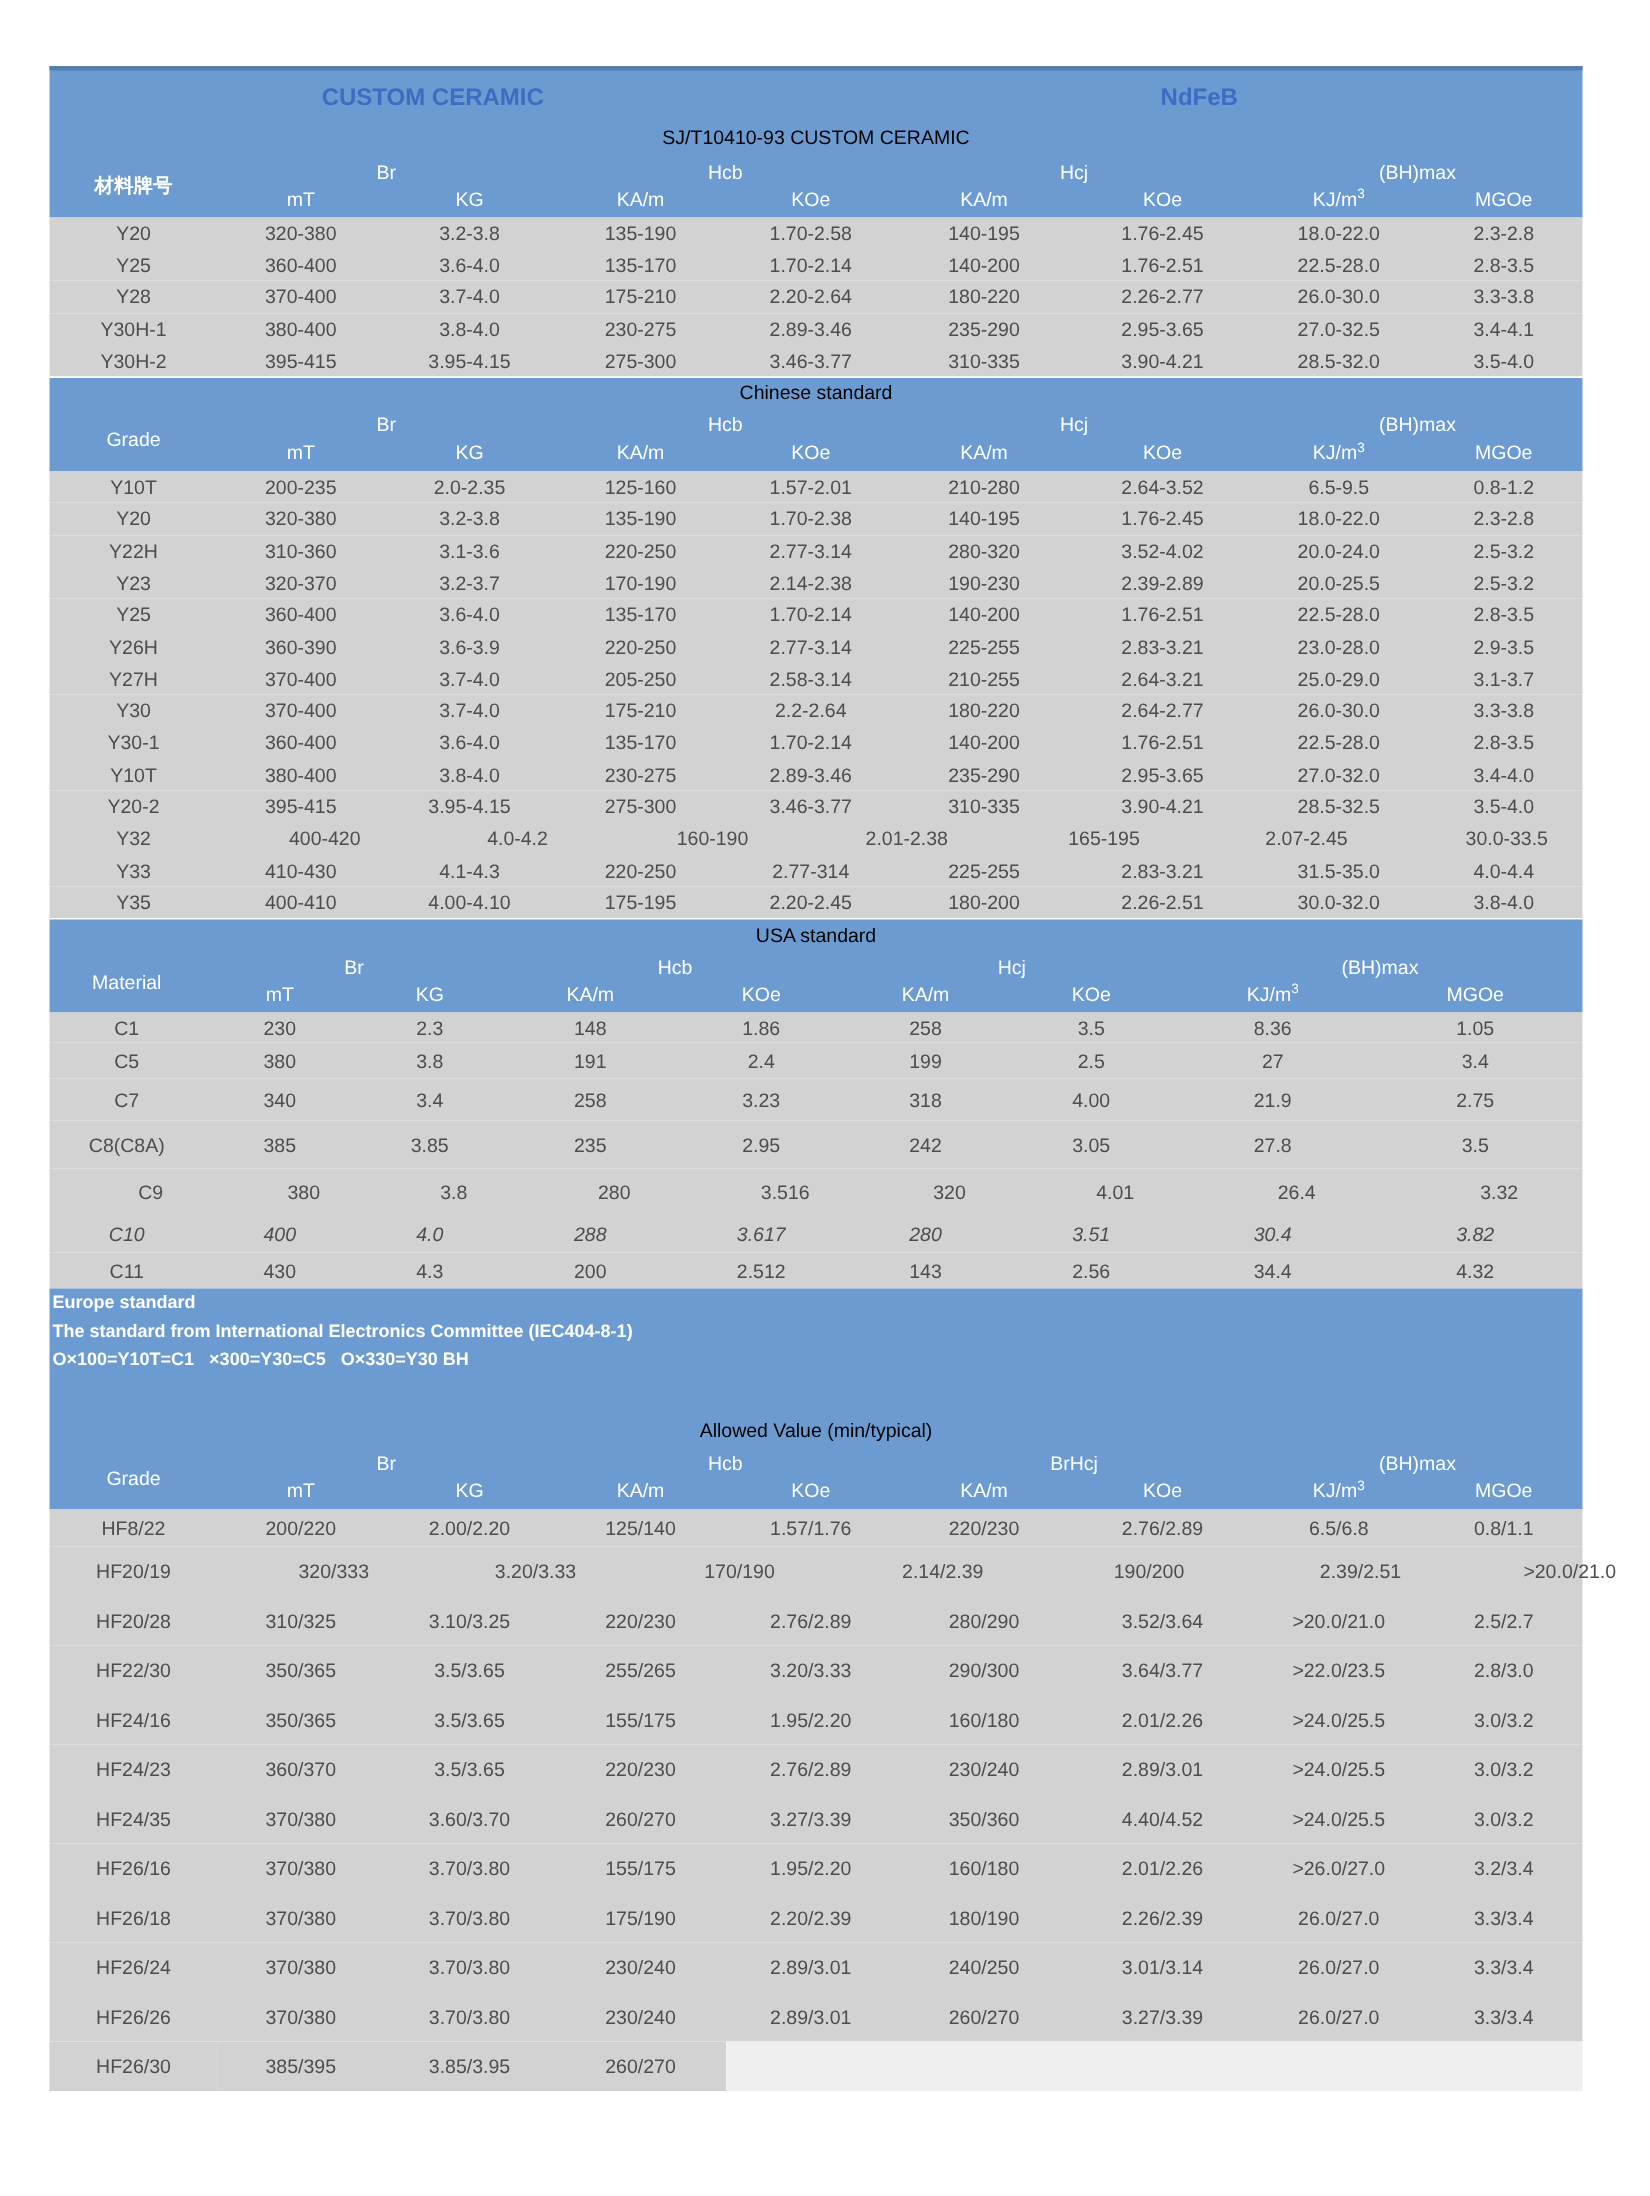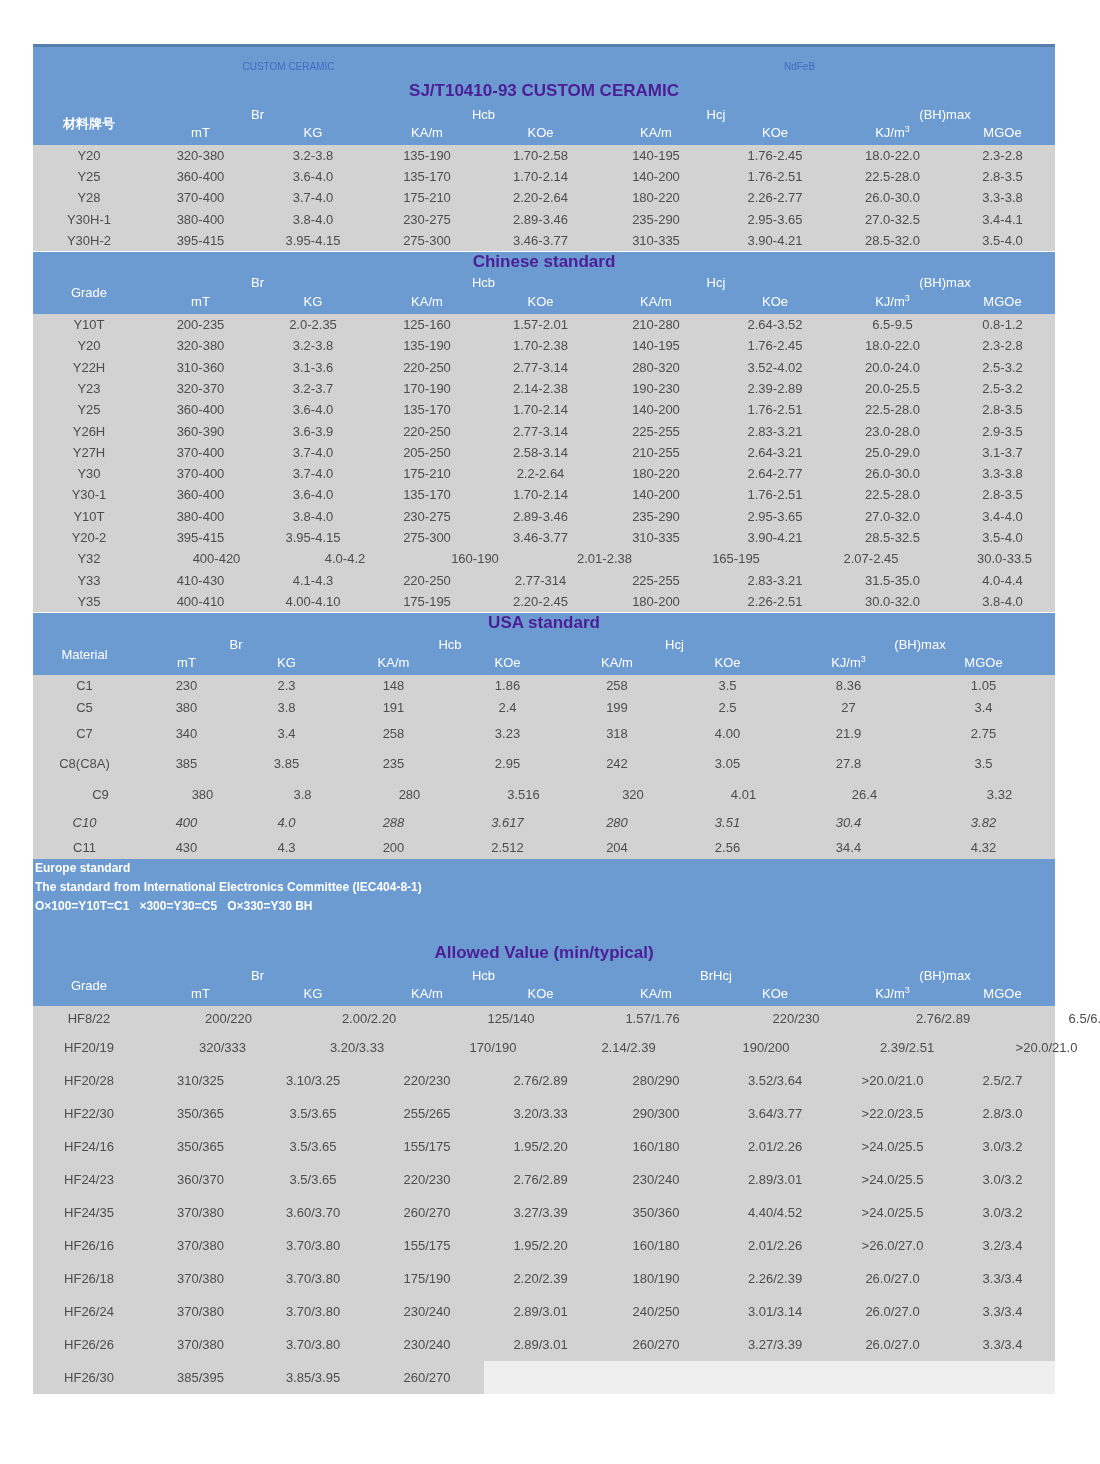--- a/index.html
+++ b/index.html
@@ -9,23 +9,23 @@
     -webkit-font-smoothing:antialiased;
   }
   .wrap{position:absolute;left:33px;top:44px;width:1022px;}
   .block{
     background:var(--blue,#6c9bd2);
     color:#ffffff;
   }
   .blk1{border-top:3px solid #567fb0;padding-top:6px;}
   .navrow{display:flex;height:26px;align-items:center;}
   .navrow .half{flex:1;text-align:center;}
-  .navlink{color:var(--link,#3d6cc3);font-size:10px;text-decoration:none;cursor:pointer;}
+  .navlink{color:var(--link,#3d6cc3);font-size:16px;text-decoration:none;cursor:pointer;font-weight:bold;}
   .ttl{height:24px;display:flex;align-items:center;justify-content:center;
-       font-size:17px;font-weight:bold;color:#4c1d95;}
+       font-size:13px;font-weight:normal;color:#000000;}
   .blk2 .ttl,.blk3 .ttl{height:20px;}
   
   .thead{display:grid;grid-template-rows:22px 20px;font-size:13px;}
   .grid-a{grid-template-columns:112px 111px 114px 114px 113px 118px 120px 115px 105px;}
   .grid-b{grid-template-columns:103px 101px 99px 115px 113px 106px 115px 127px 143px;}
   .fc{grid-row:1/3;grid-column:1;display:flex;align-items:center;justify-content:center;font-weight:bold;}
   .fc.plain{font-weight:normal;}
   .grp{grid-row:1;grid-column:span 2;display:flex;align-items:center;justify-content:center;}
   .unit{grid-row:2;display:flex;align-items:flex-start;justify-content:center;}
   sup{font-size:9px;line-height:1;}
@@ -388,21 +388,21 @@
         <span class="cell">3.51</span>
         <span class="cell">30.4</span>
         <span class="cell">3.82</span>
       </div>
       <div class="row grid-b" style="height: 24px;">
         <span class="cell">C11</span>
         <span class="cell">430</span>
         <span class="cell">4.3</span>
         <span class="cell">200</span>
         <span class="cell">2.512</span>
-        <span class="cell">204</span>
+        <span class="cell">143</span>
         <span class="cell">2.56</span>
         <span class="cell">34.4</span>
         <span class="cell">4.32</span>
       </div>
     </div>
 
   <section class="block blk4">
     <div class="eu-line">Europe standard</div>
     <div class="eu-line">The standard from International Electronics Committee (IEC404-8-1)</div>
     <div class="eu-line">O×100=Y10T=C1   ×300=Y30=C5   O×330=Y30 BH</div>
@@ -418,21 +418,21 @@
         <span class="unit">KG</span>
         <span class="unit">KA/m</span>
         <span class="unit">KOe</span>
         <span class="unit">KA/m</span>
         <span class="unit">KOe</span>
         <span class="unit">KJ/m<sup>3</sup></span>
         <span class="unit">MGOe</span>
       </div>
   </section>
   <div class="tbody">
-      <div class="row grid-a" style="height: 25px; gap: 28px;">
+      <div class="row grid-a" style="height: 25px;">
         <span class="cell">HF8/22</span>
         <span class="cell">200/220</span>
         <span class="cell">2.00/2.20</span>
         <span class="cell">125/140</span>
         <span class="cell">1.57/1.76</span>
         <span class="cell">220/230</span>
         <span class="cell">2.76/2.89</span>
         <span class="cell">6.5/6.8</span>
         <span class="cell">0.8/1.1</span>
       </div>

